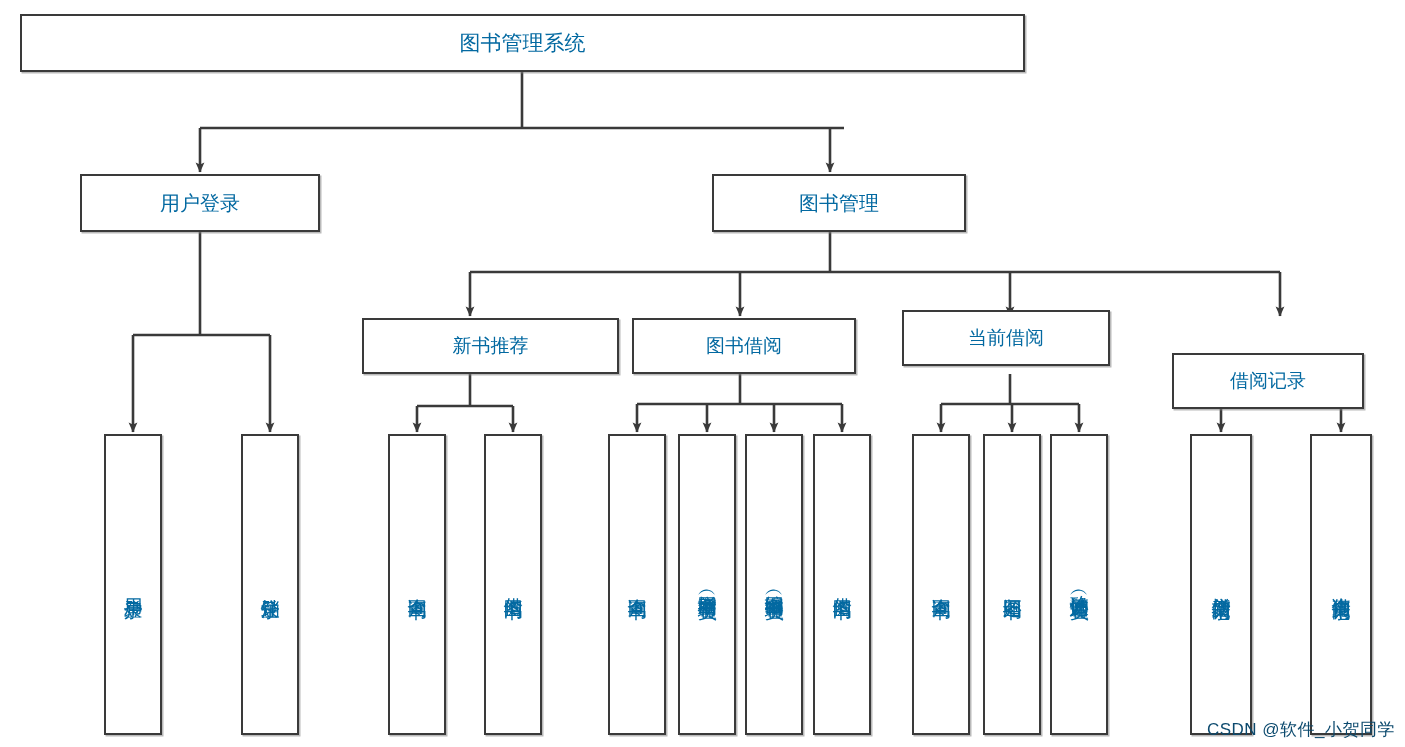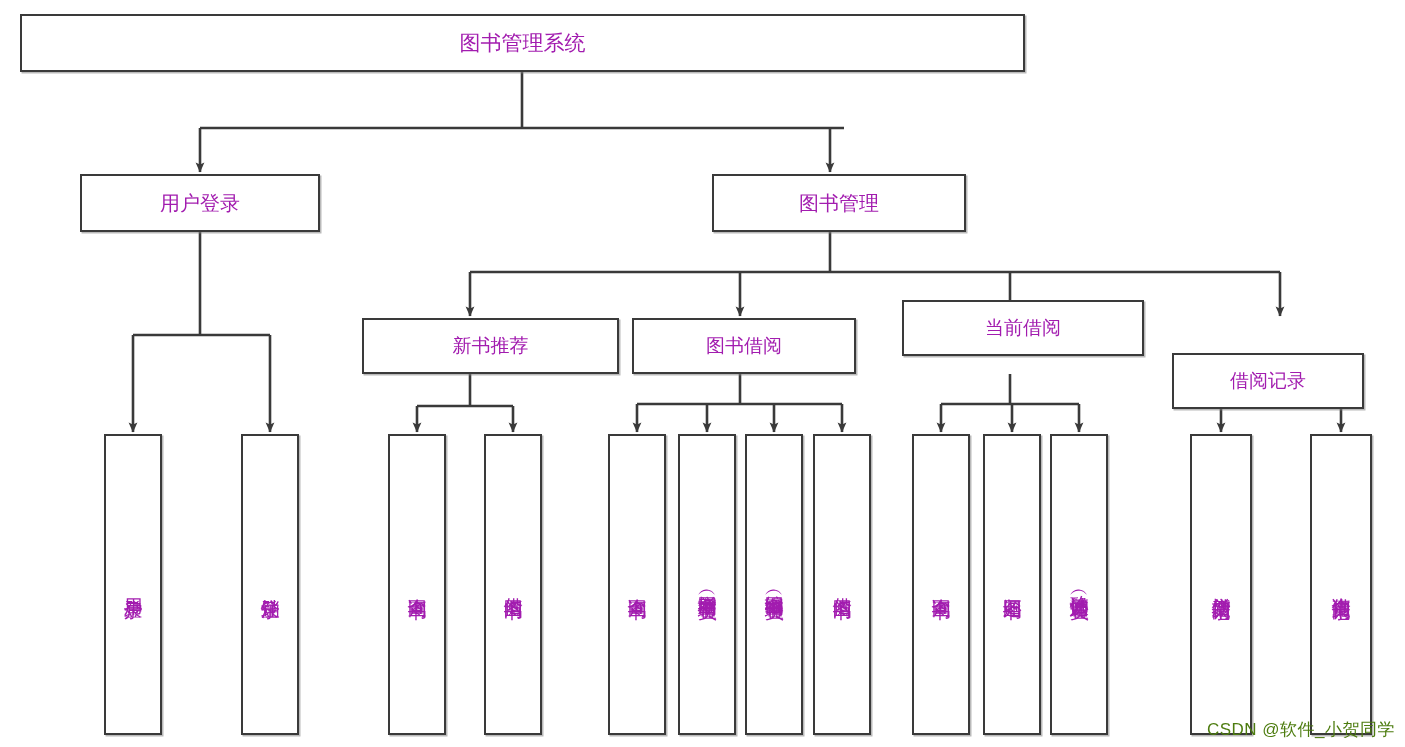--- a/index.html
+++ b/index.html
@@ -26,21 +26,21 @@
     pointer-events: none;
   }
   .node {
     position: absolute;
     box-sizing: border-box;
     border: 2px solid #3a3a3a;
     background: #ffffff;
     display: flex;
     align-items: center;
     justify-content: center;
-    color: #a21caf;
+    color: #0369a1;
     box-shadow: 1.5px 1.5px 0 rgba(130,130,130,0.55);
   }
   .node.root {
     font-size: 21px;
   }
   .node.level1 {
     font-size: 20px;
   }
   .node.level2 {
     font-size: 19px;
@@ -59,21 +59,21 @@
     white-space: nowrap;
   }
   .label {
     white-space: nowrap;
   }
   #watermark {
     position: absolute;
     right: 10px;
     bottom: 6px;
     font-size: 17px;
-    color: #4d7c0f;
+    color: #0c4a6e;
     letter-spacing: 0.5px;
     white-space: nowrap;
   }
 </style>
 </head>
 <body>
 
 <div id="canvas">
 
   <svg id="edges" viewBox="0 0 1405 747" xmlns="http://www.w3.org/2000/svg">
@@ -136,21 +136,21 @@
   <div class="node level1" style="left:712px; top:174px; width:254px; height:58px;">
     <span class="label">图书管理</span>
   </div>
 
   <div class="node level2" style="left:362px; top:318px; width:257px; height:56px;">
     <span class="label">新书推荐</span>
   </div>
   <div class="node level2" style="left:632px; top:318px; width:224px; height:56px;">
     <span class="label">图书借阅</span>
   </div>
-  <div class="node level2" style="left:902px; top:300px; width:242px; height:56px;">
+  <div class="node level2" style="left:902px; top:310px; width:208px; height:56px;">
     <span class="label">当前借阅</span>
   </div>
   <div class="node level2" style="left:1172px; top:318px; width:192px; height:56px;margin-top:35px;">
     <span class="label">借阅记录</span>
   </div>
 
   <div class="node leaf" style="left:104px; top:434px; width:58px; height:301px;">
     <span class="vtext">用户登录</span>
   </div>
   <div class="node leaf" style="left:241px; top:434px; width:58px; height:301px;">

